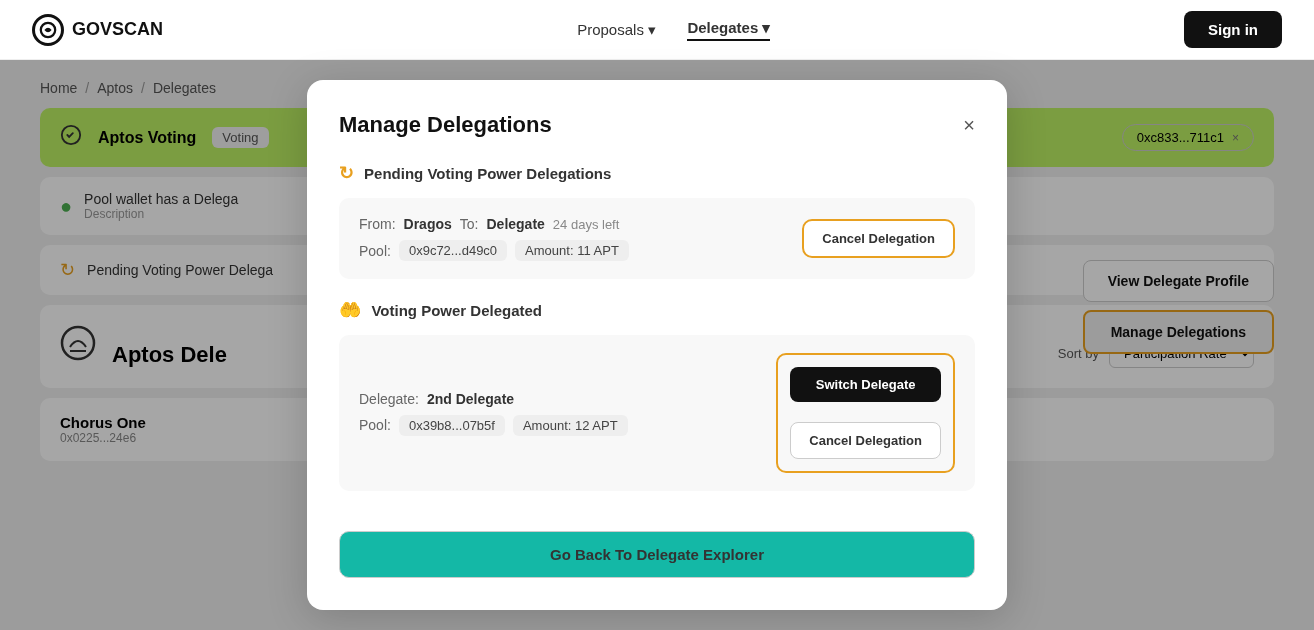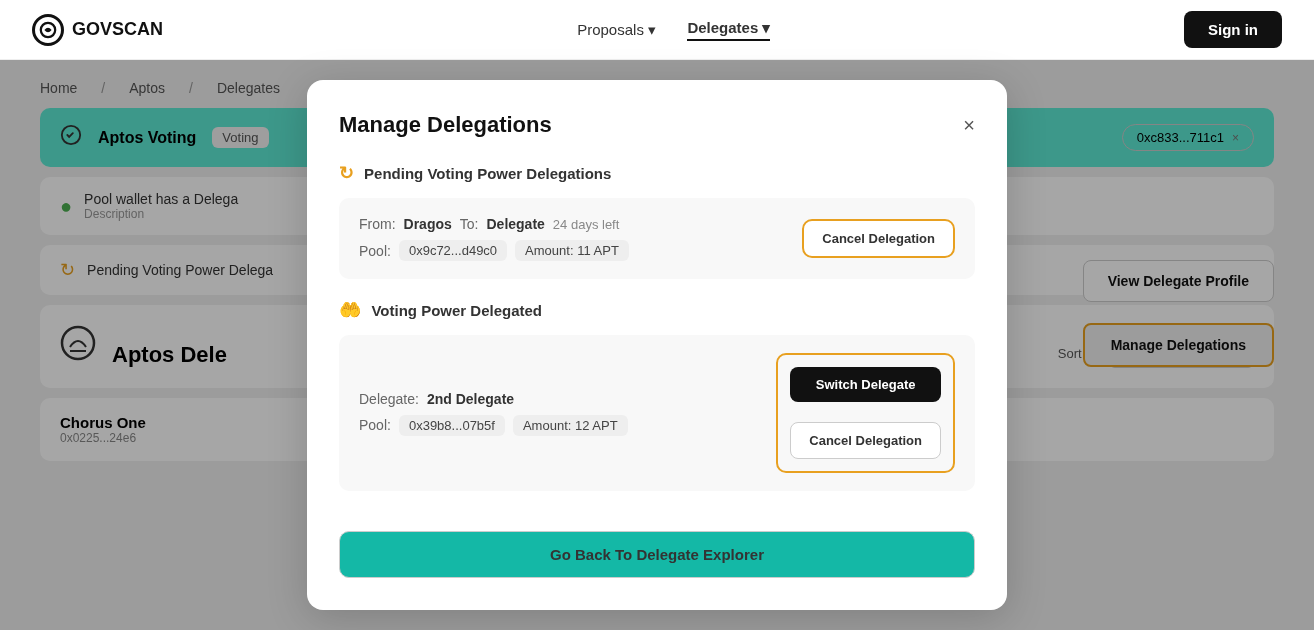--- a/index.html
+++ b/index.html
@@ -49,29 +49,29 @@
     .page-bg {
       background: #f0f0f0;
       position: absolute;
       top: 60px; left: 0; right: 0; bottom: 0;
     }
 
     
     .breadcrumb {
       padding: 20px 40px 12px;
       font-size: 14px; color: #555;
-      display: flex; gap: 24px; align-items: center;
+      display: flex; gap: 8px; align-items: center;
     }
     .breadcrumb span { cursor: pointer; }
     .breadcrumb .sep { color: #999; }
 
     
     .card-area { padding: 0 40px; }
     .aptos-voting-card {
-      background: #5eead4; border-radius: 10px; padding: 16px 20px;
+      background: #bef264; border-radius: 10px; padding: 16px 20px;
       display: flex; align-items: center; gap: 16px;
       margin-bottom: 10px; position: relative;
     }
     .voting-icon { font-size: 20px; }
     .card-title { font-weight: 700; font-size: 16px; }
     .card-tag { background: #f3f3f3; border-radius: 6px; padding: 3px 10px; font-size: 13px; color: #555; }
     .wallet-addr-box {
       margin-left: auto;
       border: 1px solid #ccc; border-radius: 20px;
       padding: 5px 14px; font-size: 13px; display: flex; align-items: center; gap: 8px;
@@ -202,21 +202,21 @@
       border: 1px solid #ccc; border-radius: 10px;
       padding: 14px; font-size: 15px; font-weight: 600; cursor: pointer;
       margin-top: 20px;
     }
 
     
     .sidebar-btns {
       position: absolute;
       right: 40px;
       top: 200px;
-      display: flex; flex-direction: column; gap: 21px;
+      display: flex; flex-direction: column; gap: 8px;
     }
     .view-delegate-btn {
       background: #fff; color: #111;
       border: 1px solid #ccc; border-radius: 8px;
       padding: 12px 24px; font-size: 14px; font-weight: 600; cursor: pointer;
     }
     .manage-delegations-btn {
       background: #f0f0f0; color: #111;
       border: 2.5px solid #e8a020; border-radius: 8px;
       padding: 12px 24px; font-size: 14px; font-weight: 600; cursor: pointer;

